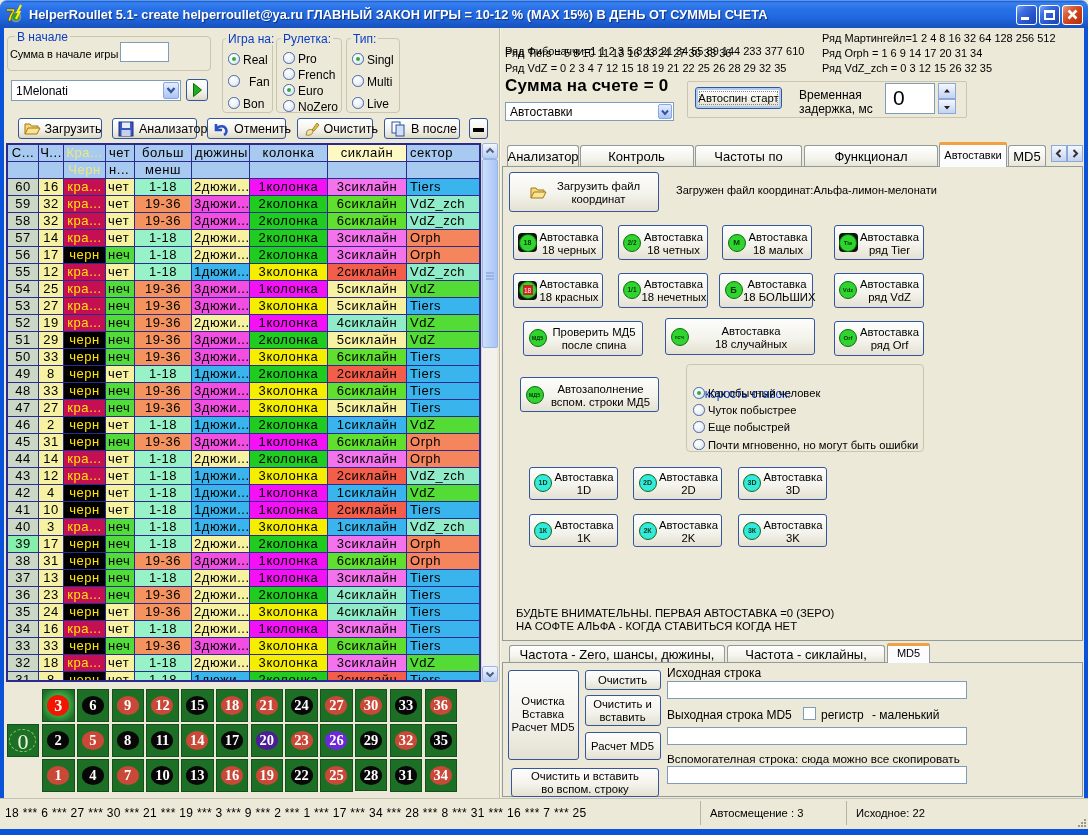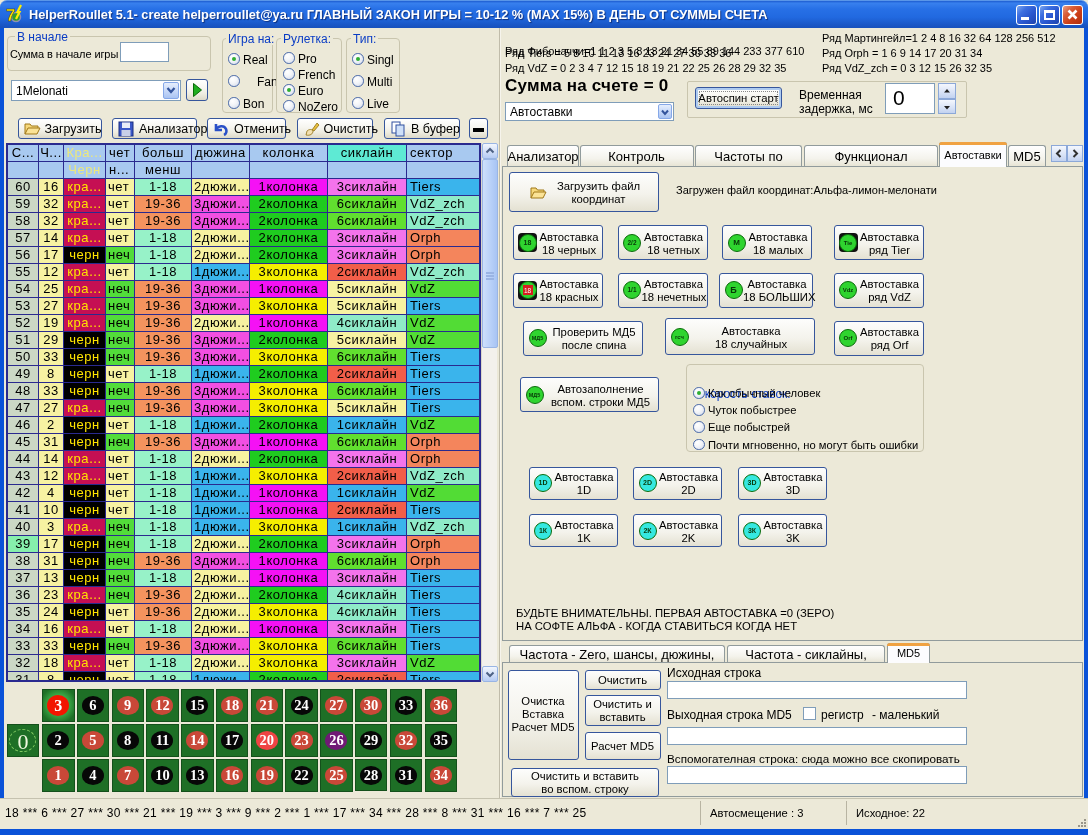--- a/index.html
+++ b/index.html
@@ -58,21 +58,21 @@
 <div class="gbl" style="left:15px;top:31px;">В начале</div>
 <div class="lbl" style="left:10px;top:47px;font-size:11px;letter-spacing:-0.1px;">Сумма в начале игры</div>
 <div class="edit" style="left:120px;top:42px;width:49px;height:20px;"></div>
 <div class="gb" style="left:222px;top:38px;width:51px;height:75px;"></div>
 <div class="gbl" style="left:226px;top:33px;">Игра на:</div>
 <div class="radio" style="left:228px;top:53px;">
     <div class="rdot"></div>
   </div>
 <div class="lbl" style="left:243px;top:53.5px;top:53px;">Real</div>
 <div class="radio" style="left:228px;top:75px;"></div>
-<div class="lbl" style="left:257px;top:53.5px;top:75px;">Fan</div>
+<div class="lbl" style="left:249px;top:53.5px;top:75px;">Fan</div>
 <div class="radio" style="left:228px;top:97px;"></div>
 <div class="lbl" style="left:243px;top:53.5px;top:97px;">Bon</div>
 <div class="gb" style="left:276px;top:38px;width:66px;height:75px;"></div>
 <div class="gbl" style="left:281px;top:33px;">Рулетка:</div>
 <div class="radio" style="left:283px;top:52.0px;"></div>
 <div class="lbl" style="left:298px;top:52.0px;">Pro</div>
 <div class="radio" style="left:283px;top:68.1px;"></div>
 <div class="lbl" style="left:298px;top:68.1px;">French</div>
 <div class="radio" style="left:283px;top:84.2px;">
     <div class="rdot"></div>
@@ -126,35 +126,35 @@
 <path d="M9 9 L14 2 L16 4 L11 10 Z" fill="#e8c040" stroke="#907010" stroke-width="0.8"></path>
 <path d="M4 10 C6 8 9 8 10 10 C10 13 7 15 3 14 Z" fill="#f2e0b0" stroke="#907010" stroke-width="0.8"></path>
     </svg>
     <span style="position:absolute;left:26px;top:3px;font-size:12.5px;">Очистить</span>
   </div>
 <div class="xbtn" style="left:384px;top:118px;width:76px;height:21px;">
     <svg style="position:absolute;left:6px;top:2px" width="15" height="16" viewBox="0 0 15 16">
 <rect x="1" y="1" width="8" height="11" fill="#fff" stroke="#3050a0"></rect>
 <rect x="5" y="4" width="8" height="11" fill="#cfe0f8" stroke="#3050a0"></rect>
     </svg>
-    <span style="position:absolute;left:26px;top:3px;font-size:12.5px;">В буфер</span>
+    <span style="position:absolute;left:26px;top:3px;font-size:12.5px;">В после</span>
   </div>
 <div class="xbtn" style="left:469px;top:118px;width:19px;height:21px;">
     <div style="position:absolute;left:3px;top:9px;width:11px;height:3.5px;background:#000"></div>
   </div>
 <div style="position:absolute;left:6px;top:143px;width:475px;height:539px;border:2px solid #2a2a8f;background:#fff;overflow:hidden;">
 <div style="display:grid;grid-template-columns:31px 25px 42px 29px 57px 58px 78px 79px 74px;grid-auto-rows:17.0px;">
 <div class="cell" style="background:#A8C9F0;color:#000;text-align:center;line-height:16.0px;font-size:13px;">С...</div>
 <div class="cell" style="background:#A8C9F0;color:#000;text-align:center;line-height:16.0px;font-size:13px;">Ч...</div>
 <div class="cell" style="background:#A8C9F0;color:#ECE87C;text-align:center;line-height:16.0px;font-size:13px;">Кра...</div>
 <div class="cell" style="background:#A8C9F0;color:#000;text-align:left;line-height:16.0px;font-size:13px;padding-left:3px;">чет</div>
 <div class="cell" style="background:#A8C9F0;color:#000;text-align:center;line-height:16.0px;font-size:13px;">больш</div>
-<div class="cell" style="background:#A8C9F0;color:#000;text-align:left;line-height:16.0px;font-size:13px;padding-left:3px;">дюжина</div>
+<div class="cell" style="background:#A8C9F0;color:#000;text-align:left;line-height:16.0px;font-size:13px;padding-left:3px;">дюжины</div>
 <div class="cell" style="background:#A8C9F0;color:#000;text-align:center;line-height:16.0px;font-size:13px;">колонка</div>
-<div class="cell" style="background:#5eead4;color:#000;text-align:center;line-height:16.0px;font-size:13px;">сиклайн</div>
+<div class="cell" style="background:#fef9c3;color:#000;text-align:center;line-height:16.0px;font-size:13px;">сиклайн</div>
 <div class="cell" style="background:#A8C9F0;color:#000;text-align:left;line-height:16.0px;font-size:13px;padding-left:3px;">сектор</div>
 <div class="cell" style="background:#A8C9F0;color:#000;text-align:center;line-height:16.0px;font-size:13px;"></div>
 <div class="cell" style="background:#A8C9F0;color:#000;text-align:center;line-height:16.0px;font-size:13px;"></div>
 <div class="cell" style="background:#A8C9F0;color:#ECE87C;text-align:center;line-height:16.0px;font-size:13px;">Черн</div>
 <div class="cell" style="background:#A8C9F0;color:#000;text-align:left;line-height:16.0px;font-size:13px;padding-left:3px;">н...</div>
 <div class="cell" style="background:#A8C9F0;color:#000;text-align:center;line-height:16.0px;font-size:13px;">менш</div>
 <div class="cell" style="background:#A8C9F0;color:#000;text-align:center;line-height:16.0px;font-size:13px;"></div>
 <div class="cell" style="background:#A8C9F0;color:#000;text-align:center;line-height:16.0px;font-size:13px;"></div>
 <div class="cell" style="background:#A8C9F0;color:#000;text-align:center;line-height:16.0px;font-size:13px;"></div>
 <div class="cell" style="background:#A8C9F0;color:#000;text-align:center;line-height:16.0px;font-size:13px;"></div>
@@ -489,27 +489,27 @@
 <div class="gcell" style="left:146.3px;top:724px;width:32.5px;height:32.5px;">
 <div class="num" style="left:4.2px;top:5.8px;width:22px;height:19px;background:#070707;line-height:19px;border-radius:50%;font-size:14.5px;">11</div>
 </div>
 <div class="gcell" style="left:181.1px;top:724px;width:32.5px;height:32.5px;">
 <div class="num" style="left:4.2px;top:5.8px;width:22px;height:19px;background:#c94838;line-height:19px;border-radius:50%;font-size:14.5px;">14</div>
 </div>
 <div class="gcell" style="left:215.9px;top:724px;width:32.5px;height:32.5px;">
 <div class="num" style="left:4.2px;top:5.8px;width:22px;height:19px;background:#070707;line-height:19px;border-radius:50%;font-size:14.5px;">17</div>
 </div>
 <div class="gcell" style="left:250.6px;top:724px;width:32.5px;height:32.5px;">
-<div class="num" style="left:4.2px;top:5.8px;width:22px;height:19px;background:#ef4444;line-height:19px;border-radius:50%;font-size:14.5px;">20</div>
+<div class="num" style="left:4.2px;top:5.8px;width:22px;height:19px;background:#4c1d95;line-height:19px;border-radius:50%;font-size:14.5px;">20</div>
 </div>
 <div class="gcell" style="left:285.4px;top:724px;width:32.5px;height:32.5px;">
 <div class="num" style="left:4.2px;top:5.8px;width:22px;height:19px;background:#c94838;line-height:19px;border-radius:50%;font-size:14.5px;">23</div>
 </div>
 <div class="gcell" style="left:320.2px;top:724px;width:32.5px;height:32.5px;">
-<div class="num" style="left:4.2px;top:5.8px;width:22px;height:19px;background:#701a75;line-height:19px;border-radius:50%;font-size:14.5px;">26</div>
+<div class="num" style="left:4.2px;top:5.8px;width:22px;height:19px;background:#6d28d9;line-height:19px;border-radius:50%;font-size:14.5px;">26</div>
 </div>
 <div class="gcell" style="left:354.9px;top:724px;width:32.5px;height:32.5px;">
 <div class="num" style="left:4.2px;top:5.8px;width:22px;height:19px;background:#070707;line-height:19px;border-radius:50%;font-size:14.5px;">29</div>
 </div>
 <div class="gcell" style="left:389.7px;top:724px;width:32.5px;height:32.5px;">
 <div class="num" style="left:4.2px;top:5.8px;width:22px;height:19px;background:#c94838;line-height:19px;border-radius:50%;font-size:14.5px;">32</div>
 </div>
 <div class="gcell" style="left:424.5px;top:724px;width:32.5px;height:32.5px;">
 <div class="num" style="left:4.2px;top:5.8px;width:22px;height:19px;background:#070707;line-height:19px;border-radius:50%;font-size:14.5px;">35</div>
 </div>

